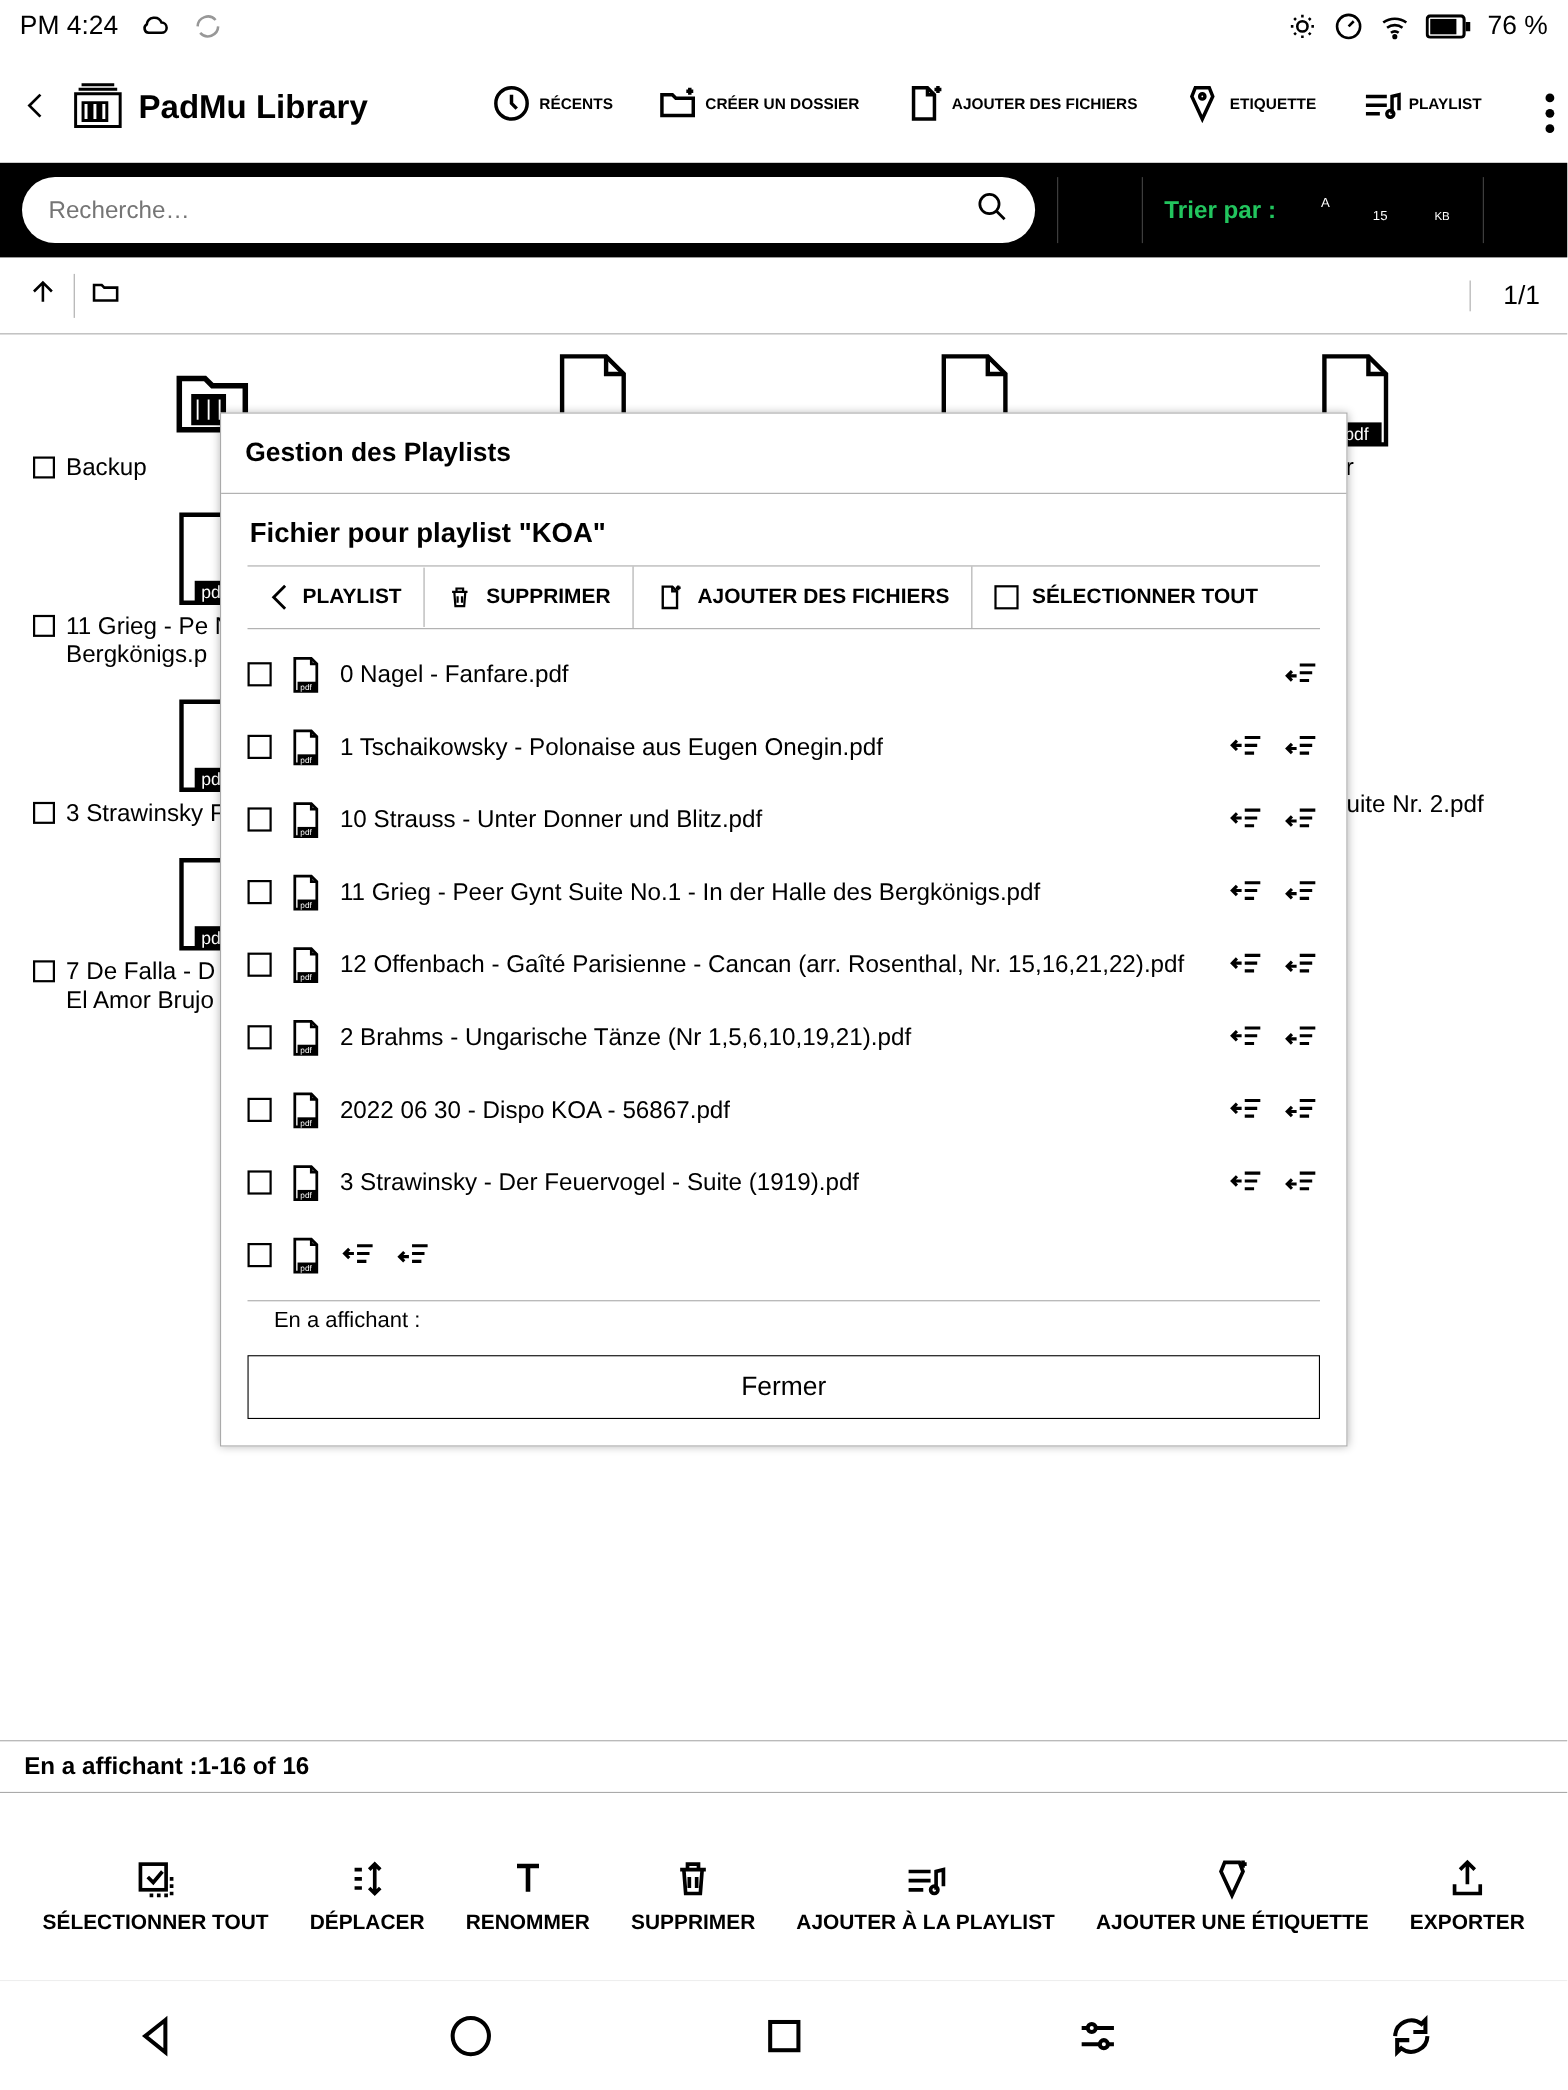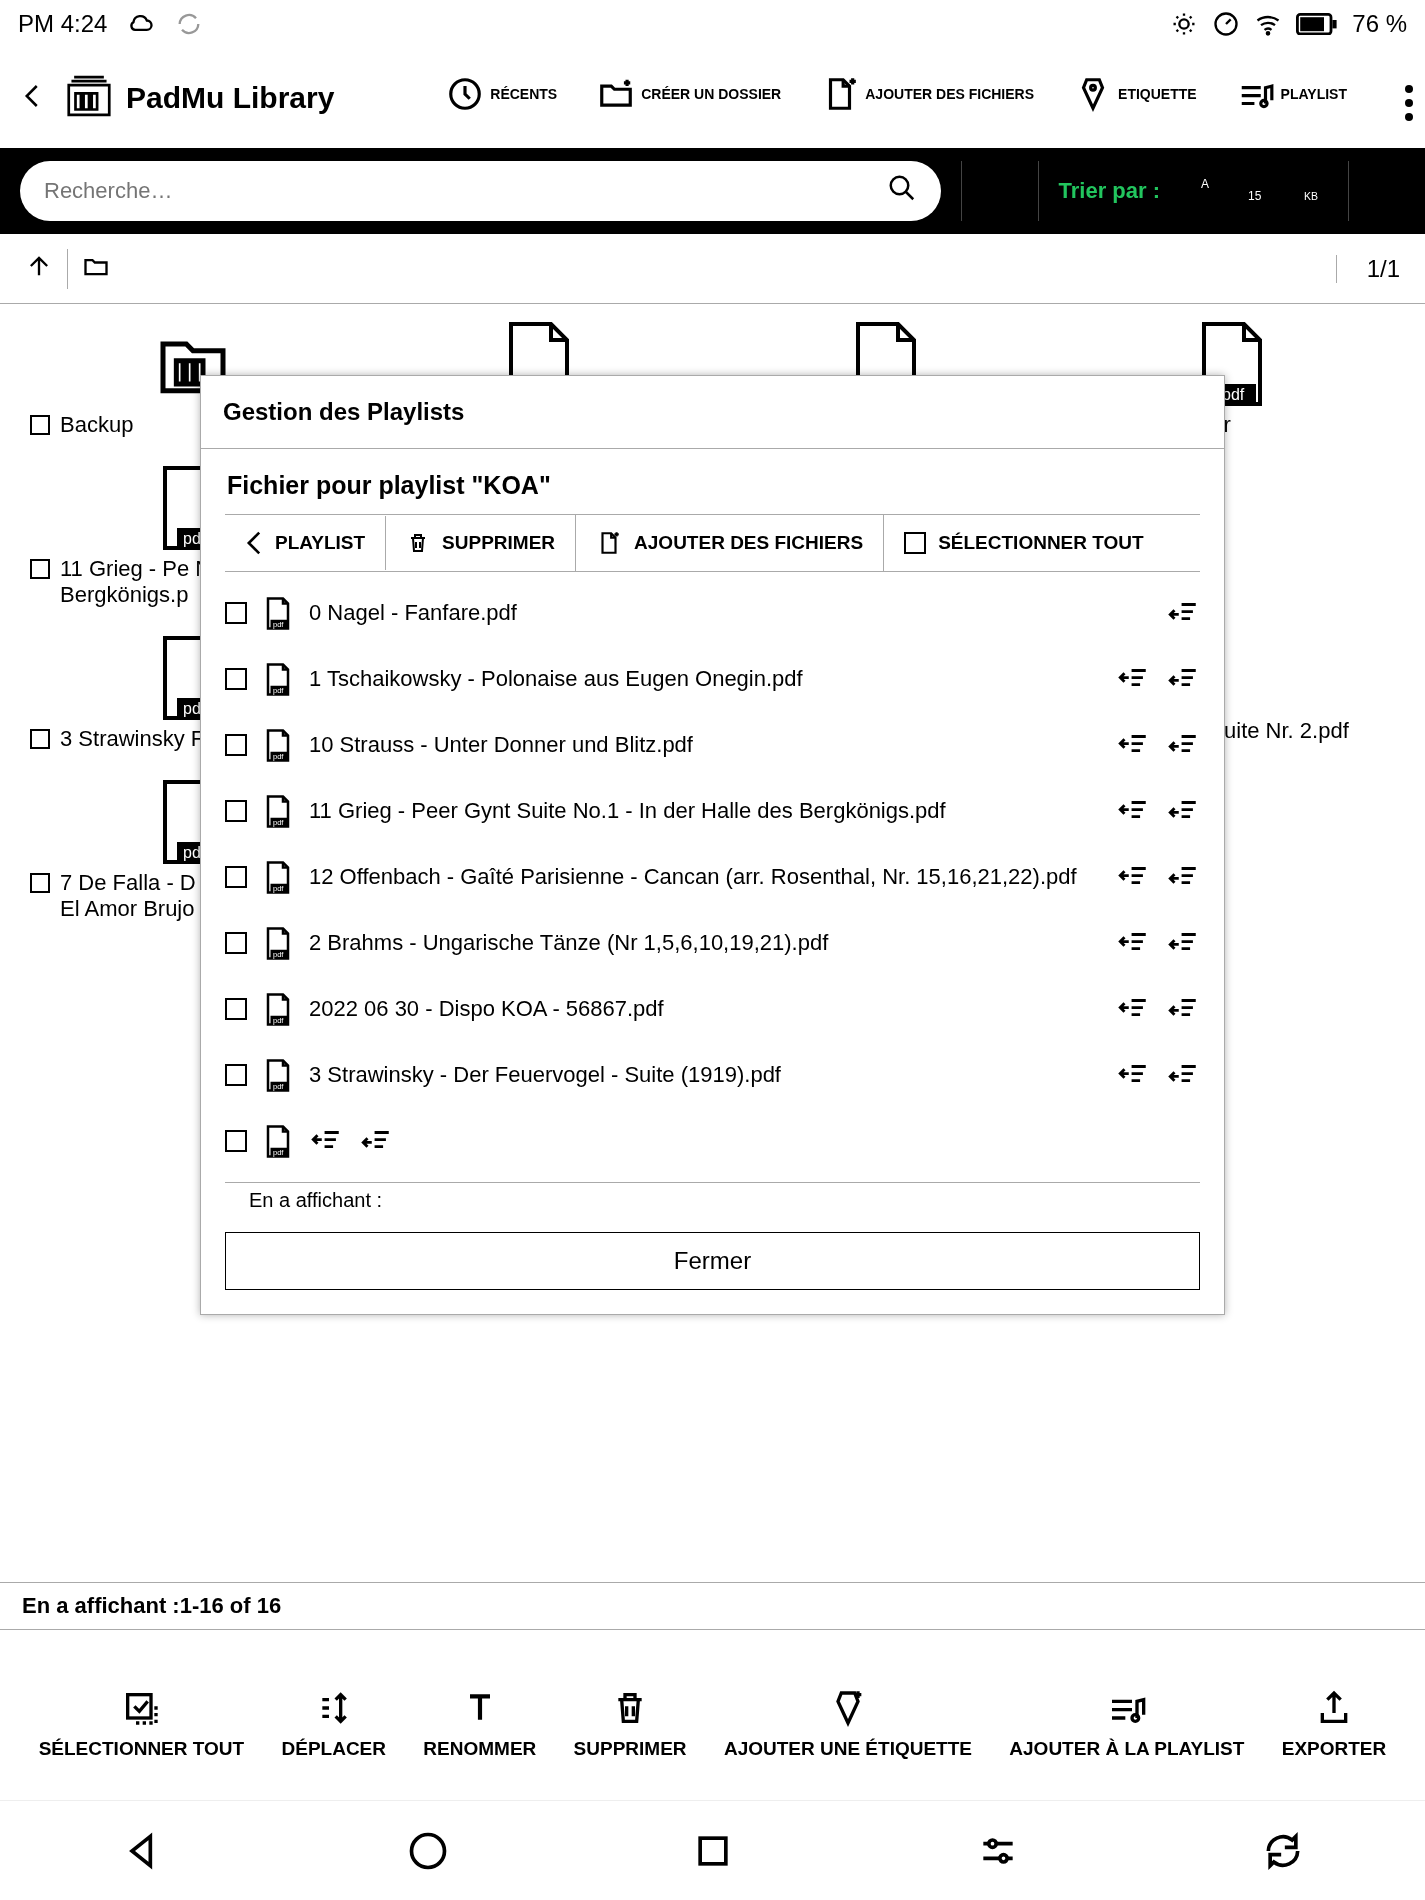--- a/index.html
+++ b/index.html
@@ -783,39 +783,39 @@
     <span class="bt-icon">
         <svg viewBox="0 0 24 24">
           <path d="M5 7h14M9 7V4h6v3M7 7l1 13h8l1-13M10 11v6M14 11v6"></path>
         </svg>
       </span>
     <span>SUPPRIMER</span>
   </div>
   <div class="bt-item">
     <span class="bt-icon">
         <svg viewBox="0 0 24 24">
-          <path d="M8 3h8l2 5-6 13L6 8z"></path>
-          <path d="M18 2v4M16 4h4"></path>
-        </svg>
-      </span>
-    <span>AJOUTER UNE ÉTIQUETTE</span>
-  </div>
-  <div class="bt-item">
-    <span class="bt-icon">
-        <svg viewBox="0 0 24 24">
           <path d="M3 8h12M3 13h12M3 18h8"></path>
           <path d="M18 18V8l4-1v9"></path>
           <circle cx="17" cy="18" r="2"></circle>
         </svg>
       </span>
     <span>AJOUTER À LA PLAYLIST</span>
   </div>
   <div class="bt-item">
     <span class="bt-icon">
         <svg viewBox="0 0 24 24">
+          <path d="M8 3h8l2 5-6 13L6 8z"></path>
+          <path d="M18 2v4M16 4h4"></path>
+        </svg>
+      </span>
+    <span>AJOUTER UNE ÉTIQUETTE</span>
+  </div>
+  <div class="bt-item">
+    <span class="bt-icon">
+        <svg viewBox="0 0 24 24">
           <path d="M12 3v12M8 7l4-4 4 4M5 15v5h14v-5"></path>
         </svg>
       </span>
     <span>EXPORTER</span>
   </div>
 </div>
 
 <div class="nav-bar">
   <span class="nav-icon">
       <svg viewBox="0 0 24 24">

